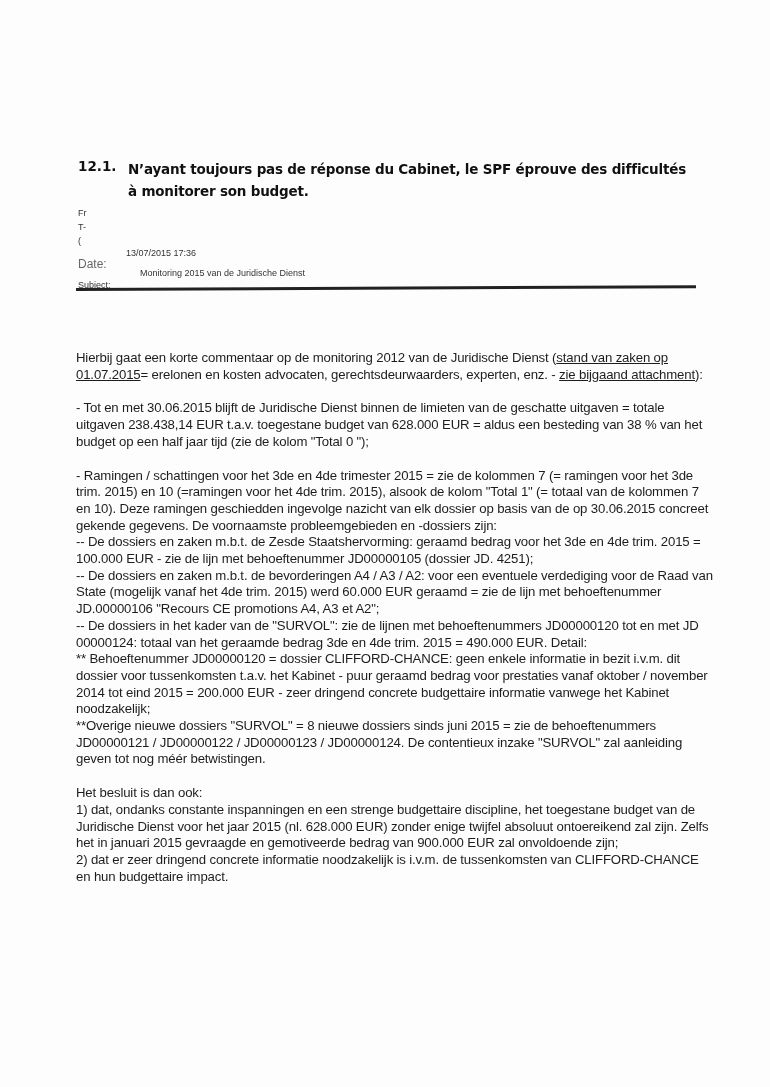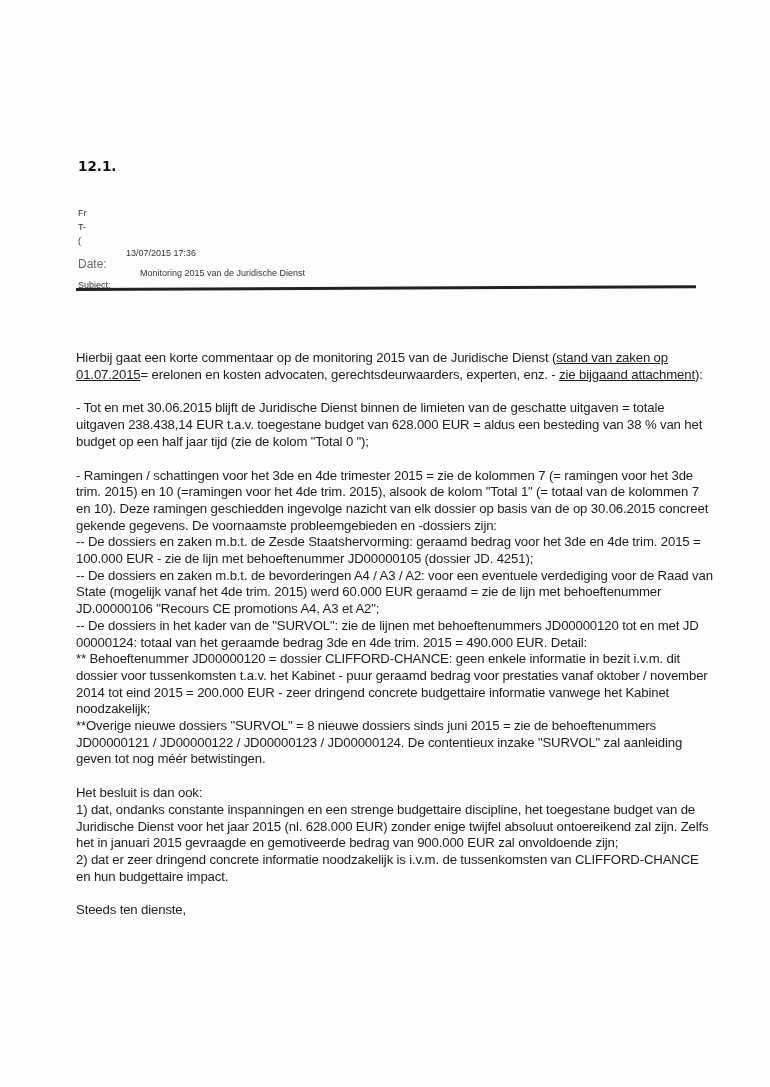--- a/index.html
+++ b/index.html
@@ -39,44 +39,44 @@
   .gap { height: 17px; }
   .ul { text-decoration: underline; }
 </style>
 </head>
 <body>
 
 <div class="page">
 
 
   <div class="sub-num">12.1.</div>
+  <div class="sub-text">N’ayant toujours pas de réponse du Cabinet, le SPF éprouve des difficultés à monitorer son budget.</div>
 
   <div class="hdr hdr-label" style="top:208px;">Fr</div>
   <div class="hdr hdr-label" style="top:222px;">T-</div>
   <div class="hdr hdr-label" style="top:236px;">(</div>
 
   <div class="hdr hdr-label faint" style="top:257px;">Date:</div>
   <div class="hdr hdr-value" style="top:248px;">13/07/2015 17:36</div>
   <div class="hdr hdr-label" style="top:268px;margin-top:12px;">Subject:</div>
   <div class="hdr" style="left:140px; top:268px;">Monitoring 2015 van de Juridische Dienst</div>
 
   <div class="divider"></div>
 
   <div class="body">
-    <p><span>Hierbij gaat een korte commentaar op de monitoring 2015 van de Juridische Dienst (</span><span class="ul">stand van zaken op 01.07.2015</span><span>= erelonen en kosten advocaten, gerechtsdeurwaarders, experten, enz. -  </span><span class="ul">zie bijgaand attachment</span><span>):</span></p>
+    <p><span>Hierbij gaat een korte commentaar op de monitoring 2012 van de Juridische Dienst (</span><span class="ul">stand van zaken op 01.07.2015</span><span>= erelonen en kosten advocaten, gerechtsdeurwaarders, experten, enz. -  </span><span class="ul">zie bijgaand attachment</span><span>):</span></p>
     <div class="gap"></div>
     <p>- Tot en met 30.06.2015 blijft de Juridische Dienst binnen de limieten van de geschatte uitgaven = totale uitgaven 238.438,14 EUR t.a.v. toegestane budget  van 628.000 EUR = aldus een besteding van 38 % van het budget op een half jaar tijd (zie de kolom "Total 0 ");</p>
     <div class="gap"></div>
     <p>- Ramingen / schattingen voor het 3de en 4de trimester 2015 =  zie de kolommen 7 (= ramingen voor het 3de trim. 2015) en 10 (=ramingen voor het 4de trim. 2015), alsook de kolom "Total 1" (= totaal van de kolommen 7 en 10). Deze ramingen geschiedden ingevolge nazicht van elk dossier op basis van de op 30.06.2015 concreet gekende gegevens. De voornaamste probleemgebieden en -dossiers zijn:</p>
     <p>-- De dossiers en zaken m.b.t. de Zesde Staatshervorming: geraamd bedrag voor het 3de en 4de trim. 2015 = 100.000 EUR - zie de lijn met behoeftenummer JD00000105 (dossier JD. 4251);</p>
     <p>-- De dossiers en zaken m.b.t. de bevorderingen A4 / A3 / A2: voor een eventuele verdediging voor de Raad van State (mogelijk vanaf het 4de trim. 2015) werd 60.000 EUR geraamd = zie de lijn met behoeftenummer JD.00000106 "Recours CE promotions A4, A3 et A2";</p>
     <p>-- De dossiers in het kader van de "SURVOL": zie de lijnen met behoeftenummers JD00000120 tot en met JD 00000124: totaal van het geraamde bedrag 3de en 4de trim. 2015 = 490.000 EUR. Detail:</p>
     <p>** Behoeftenummer JD00000120 = dossier CLIFFORD-CHANCE: geen enkele informatie in bezit  i.v.m. dit dossier voor tussenkomsten t.a.v. het Kabinet - puur geraamd bedrag voor prestaties vanaf oktober / november 2014 tot eind 2015 = 200.000 EUR - zeer dringend concrete budgettaire informatie vanwege het Kabinet noodzakelijk;</p>
     <p>**Overige nieuwe dossiers "SURVOL" = 8 nieuwe dossiers sinds juni 2015 =  zie de behoeftenummers JD00000121 / JD00000122  / JD00000123 / JD00000124. De contentieux inzake "SURVOL" zal aanleiding geven tot nog méér betwistingen.</p>
     <div class="gap"></div>
     <p>Het besluit is dan ook:</p>
     <p>1) dat, ondanks constante inspanningen en een strenge budgettaire discipline, het toegestane budget van de Juridische Dienst voor het jaar 2015 (nl. 628.000 EUR) zonder enige twijfel absoluut ontoereikend zal zijn. Zelfs het in januari 2015 gevraagde en gemotiveerde bedrag van 900.000 EUR zal onvoldoende zijn;</p>
     <p>2) dat er zeer dringend concrete informatie noodzakelijk is i.v.m. de tussenkomsten van CLIFFORD-CHANCE en hun budgettaire impact.</p>
     <div class="gap"></div>
-    <p>Steeds ten dienste,</p>
   </div>
 
 </div>
 
 </body></html>

